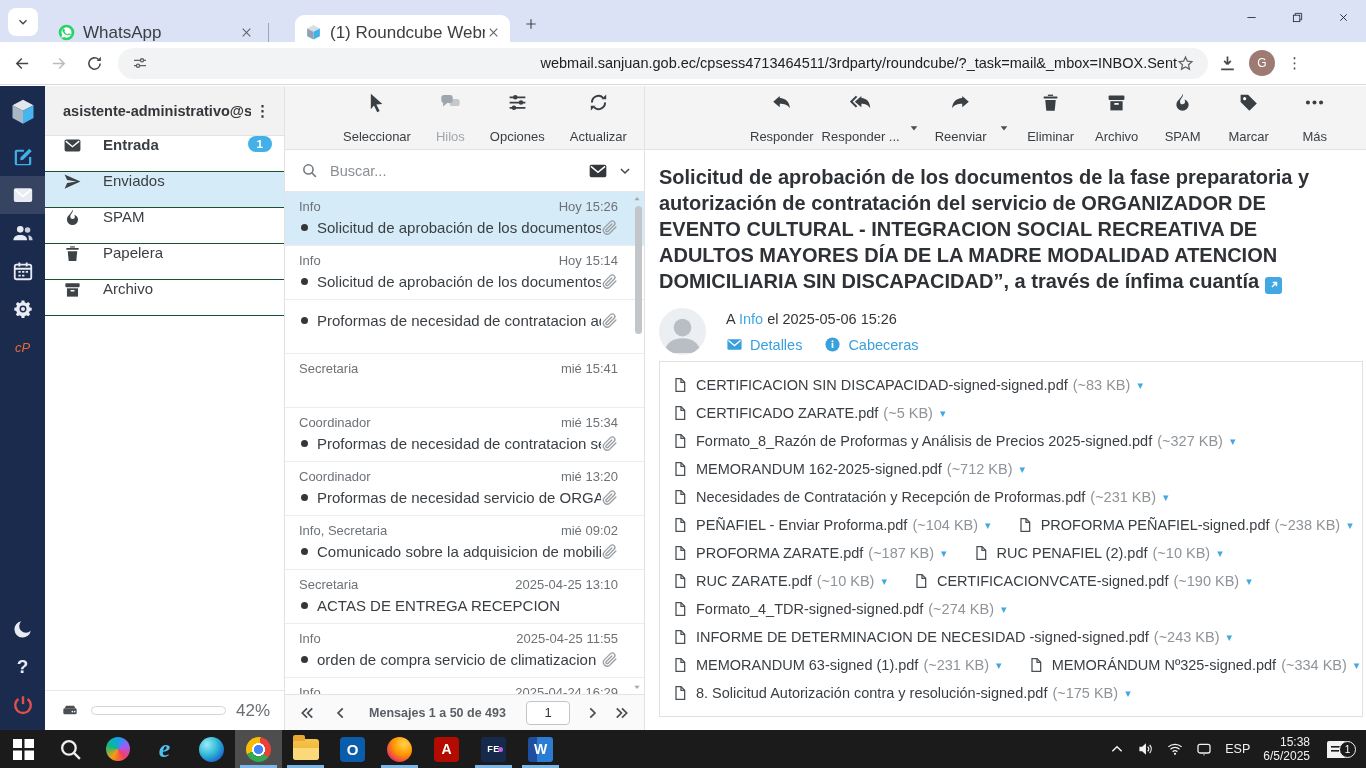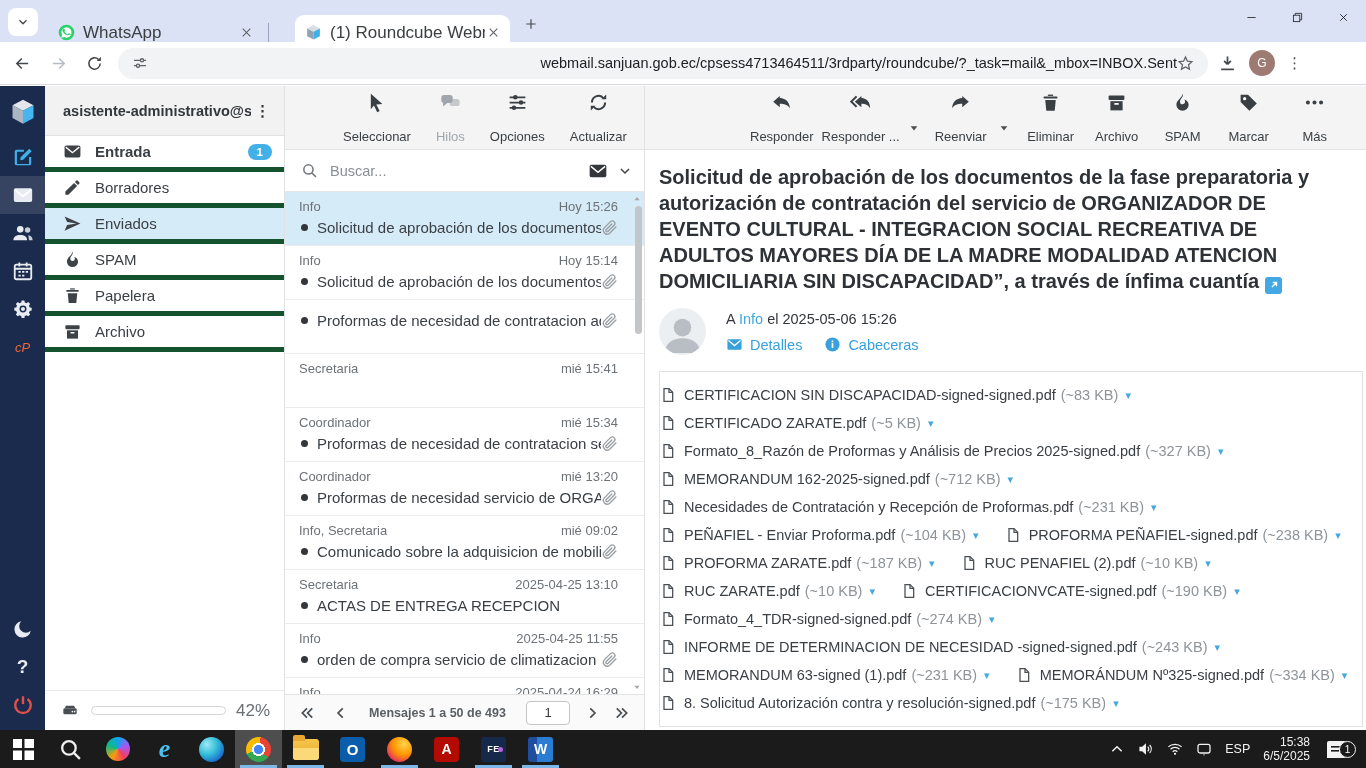--- a/index.html
+++ b/index.html
@@ -50,21 +50,21 @@
   .rail-item.cp { color:#e8683a; font-weight:normal; font-style:italic; font-size:13px; }
   .rail-bottom { position:absolute; bottom:6px; left:0; width:45px; }
   .rail-item.power { color:#e2504c; }
   .rail-item.help { font-size:19px; font-weight:bold; }
 
   
   #folders { width:240px; border-right:1px solid #e2e2e2; position:relative; background:#fff; flex:0 0 auto; }
   #acct { height:50px; background:#f2f2f2; border-bottom:1px solid #e2e2e2; display:flex; align-items:center; padding:0 10px 0 18px; }
   #acct .acct-name { flex:1; font-size:14.5px; font-weight:bold; color:#33373b; white-space:nowrap; overflow:hidden; }
   #acct .kebab { color:#33373b; font-size:15px; font-weight:bold; padding:0 4px; }
-  .folder { height:36px; display:flex; align-items:center; padding:0 12px 0 18px; color:#3a3f44; font-size:15px; border-bottom:5px solid #14532d; }
+  .folder { height:36px; display:flex; align-items:flex-start; padding:0 12px 0 18px; color:#3a3f44; font-size:15px; border-bottom:1px solid #14532d;gap:8px; }
   .folder .icon { width:19px; height:19px; color:#3d4247; margin-right:13px; flex:0 0 auto; }
   .folder .f-label { flex:1; }
   .folder.unread .f-label { font-weight:bold; }
   .folder.selected { background:#d6ebf8; }
   .badge { background:#44b0e8; color:#fff; font-size:11.5px; font-weight:bold; border-radius:9px; padding:2px 9px; }
   #quota { position:absolute; bottom:0; left:0; width:100%; height:40px; border-top:1px solid #e8e8e8; display:flex; align-items:center; padding:0 14px; gap:10px; }
   #quota .icon { width:22px; height:16px; color:#4a4f54; }
   .qbar { flex:1; height:9px; border:1px solid #d5d5d5; border-radius:5px; overflow:hidden; background:#fff; }
   .qfill { height:100%; background:#7fc4ee; }
   .qpct { font-size:17px; color:#6a6f74; }
@@ -110,21 +110,21 @@
   .extlink { display:inline-flex; width:17px; height:17px; background:#41a8e3; border-radius:3px; color:#fff; align-items:center; justify-content:center; vertical-align:-2px; margin-left:6px; }
   .extlink svg{ width:10px; height:10px; }
   #meta { display:flex; margin-top:14px; }
   .avatar { width:47px; height:47px; border-radius:50%; background:#eceff1; color:#b8bec4; overflow:hidden; flex:0 0 auto; }
   .meta-txt { margin:3px 0 0 20px; }
   .meta-line1 { font-size:14.5px; color:#33373b; }
   .meta-line1 a { color:#41a8e3; text-decoration:none; }
   .meta-line2 { display:flex; gap:22px; margin-top:9px; }
   .meta-act { display:flex; align-items:center; gap:7px; color:#37a0dd; font-size:14.5px; }
   .meta-act .icon { width:17px; height:17px; }
-  #attbox { margin-top:16px; border:1px solid #e0e0e0; width:704px; padding:9px 0; }
+  #attbox { margin-top:6px; border:1px solid #e0e0e0; width:704px; padding:9px 12px; }
   .attrow { display:flex; gap:26px; height:28px; align-items:center; }
   .att { display:inline-flex; align-items:center; }
   .att .fi { width:16px; height:16px; color:#4a4f54; margin-right:8px; flex:0 0 auto; }
   .att .an { font-size:14.5px; color:#3a3f44; white-space:nowrap; }
   .att .as { font-size:14.5px; color:#8f9499; margin-left:5px; white-space:nowrap; }
   .att .ac { color:#44a8e0; font-size:11px; margin-left:7px; }
 
   
   #taskbar { position:absolute; left:0; bottom:0; width:1366px; height:38px; background:#1b1b1b; display:flex; align-items:center; }
   .apps { display:flex; height:38px; align-items:center; }
@@ -365,28 +365,20 @@
     <span class="icon f-icon">
             <svg viewBox="0 0 24 24" fill="currentColor">
               <rect x="2" y="4.5" width="20" height="15" rx="2"></rect>
               <path fill="none" stroke="#fff" stroke-width="1.8" d="M3.5 6.5l8.5 7 8.5-7"></path>
             </svg>
           </span>
     <span class="f-label">Entrada</span>
   <span class="badge">1</span>
         </div>
 
-  <div class="folder">
-    <span class="icon f-icon">
-            <svg viewBox="0 0 24 24" fill="currentColor">
-              <path d="M3 17.2V21h3.8L17.8 10 14 6.2zM20.7 7.1a1 1 0 000-1.4l-2.4-2.4a1 1 0 00-1.4 0l-1.8 1.8 3.8 3.8z"></path>
-            </svg>
-          </span>
-    <span class="f-label">Borradores</span>
-  </div>
 
   <div class="folder selected">
     <span class="icon f-icon">
             <svg viewBox="0 0 24 24" fill="currentColor">
               <path d="M2 21l20-9L2 3l3.2 7L17 12 5.2 14z"></path>
             </svg>
           </span>
     <span class="f-label">Enviados</span>
   </div>
 

